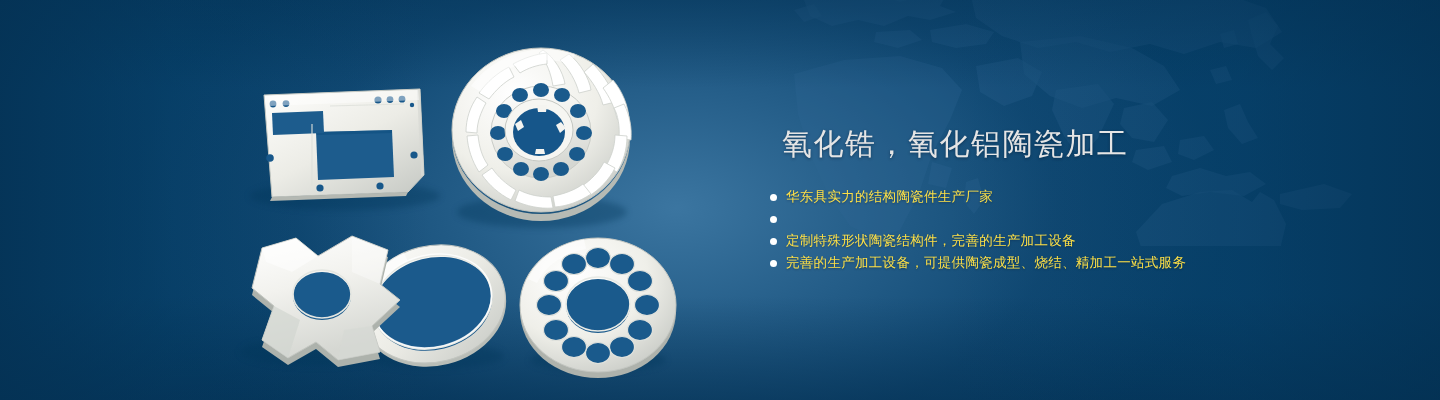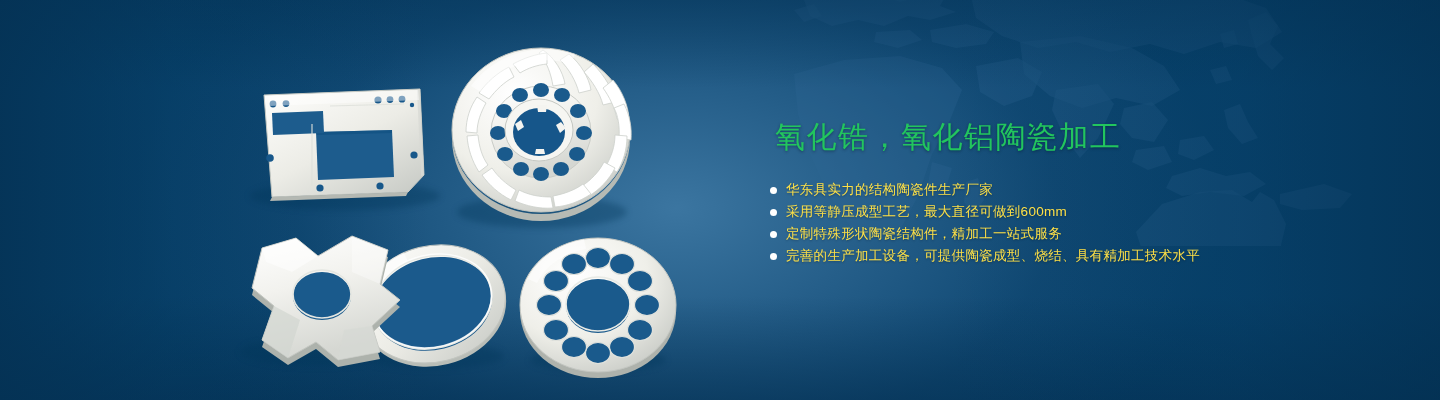--- a/index.html
+++ b/index.html
@@ -70,25 +70,25 @@
   .products svg { display: block; width: 100%; height: 100%; }
 
   
   .copy {
     position: absolute;
     left: 766px;
     top: 108px;
     width: 640px;
   }
   .headline {
-    margin: 9px;
+    margin: 16px;
     font-size: 30px;
     line-height: 40px;
     font-weight: normal;
-    color: #22c55e;
+    color: #e5e5e5;
     letter-spacing: 1.5px;
     white-space: nowrap;
     text-shadow: 0 1px 3px rgba(0,20,40,0.45);
   }
   .bullets {
     list-style: none;
     margin: 22px 0 0 4px;
     padding: 0;
   }
   .bullet-row {
@@ -343,26 +343,25 @@
 
     <h1 class="headline">氧化锆，氧化铝陶瓷加工</h1>
 
     <ul class="bullets">
       <li class="bullet-row">
         <span class="dot"></span>
         <span class="bullet-text">华东具实力的结构陶瓷件生产厂家</span>
       </li>
       <li class="bullet-row">
         <span class="dot"></span>
-        <span class="bullet-text">采用等静压成型工艺，最大直径可做到600mm</span>
       </li>
       <li class="bullet-row">
         <span class="dot"></span>
-        <span class="bullet-text">定制特殊形状陶瓷结构件，精加工一站式服务</span>
+        <span class="bullet-text">定制特殊形状陶瓷结构件，完善的生产加工设备</span>
       </li>
       <li class="bullet-row">
         <span class="dot"></span>
-        <span class="bullet-text">完善的生产加工设备，可提供陶瓷成型、烧结、具有精加工技术水平</span>
+        <span class="bullet-text">完善的生产加工设备，可提供陶瓷成型、烧结、精加工一站式服务</span>
       </li>
     </ul>
   </div>
 
 </div>
 
 </body></html>

